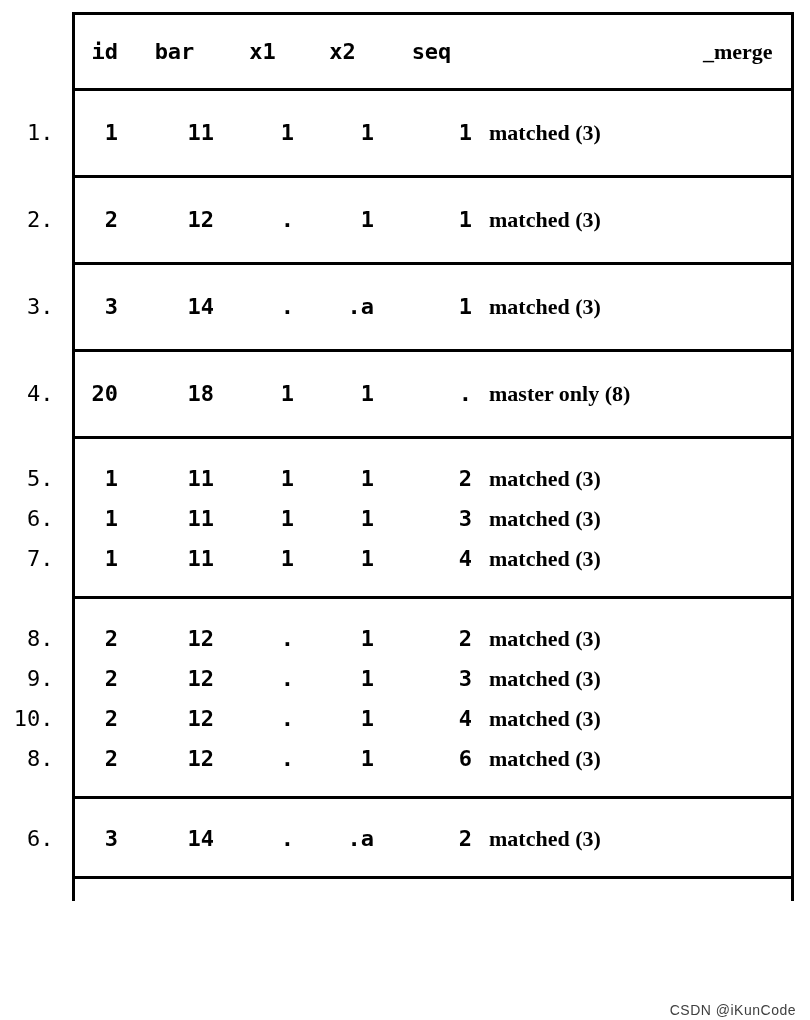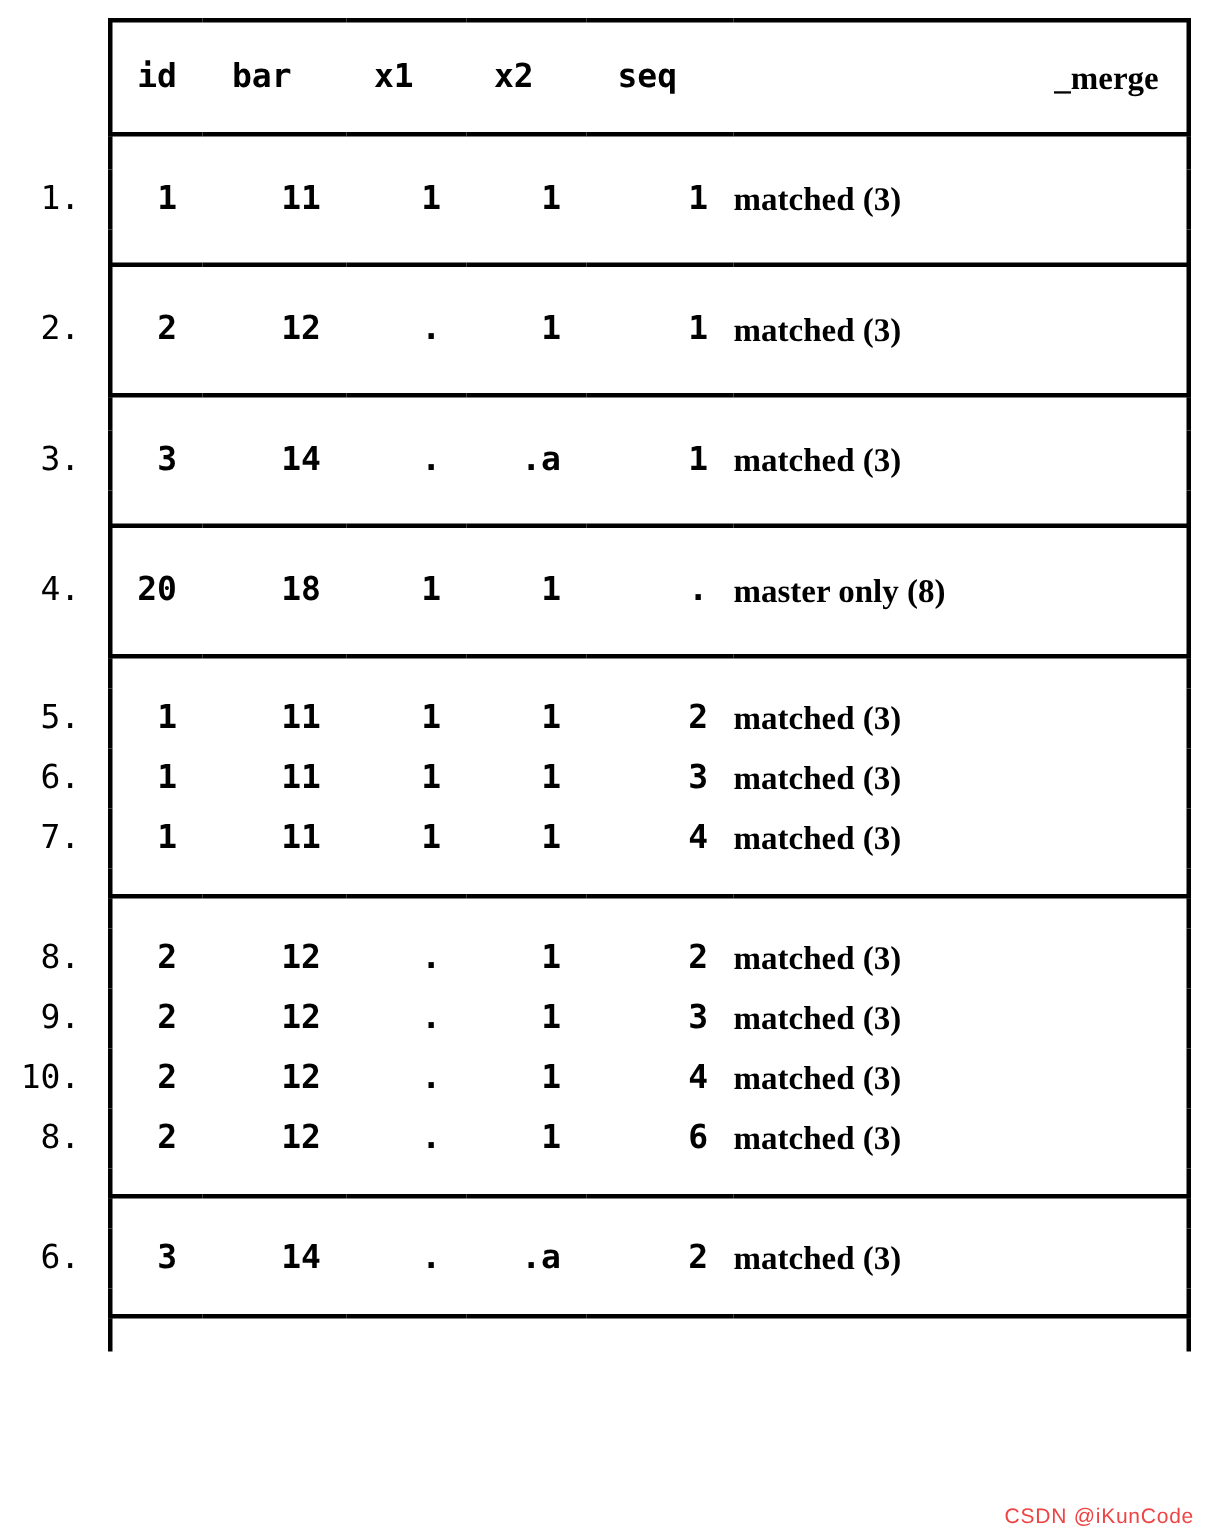--- a/index.html
+++ b/index.html
@@ -113,21 +113,21 @@
   tr.pad-row-sm td { height: 17px; }
   tr.pad-row-top td { height: 20px; }
 
   .watermark {
     position: absolute;
     right: 14px;
     bottom: 2px;
     font-family: "Liberation Sans", sans-serif;
     font-size: 14px;
     font-weight: normal;
-    color: #ef4444;
+    color: #404040;
     letter-spacing: 0.5px;
     user-select: none;
   }
 </style>
 </head>
 <body>
 
 <div id="listing-root">
 
   <div class="table-wrap">

